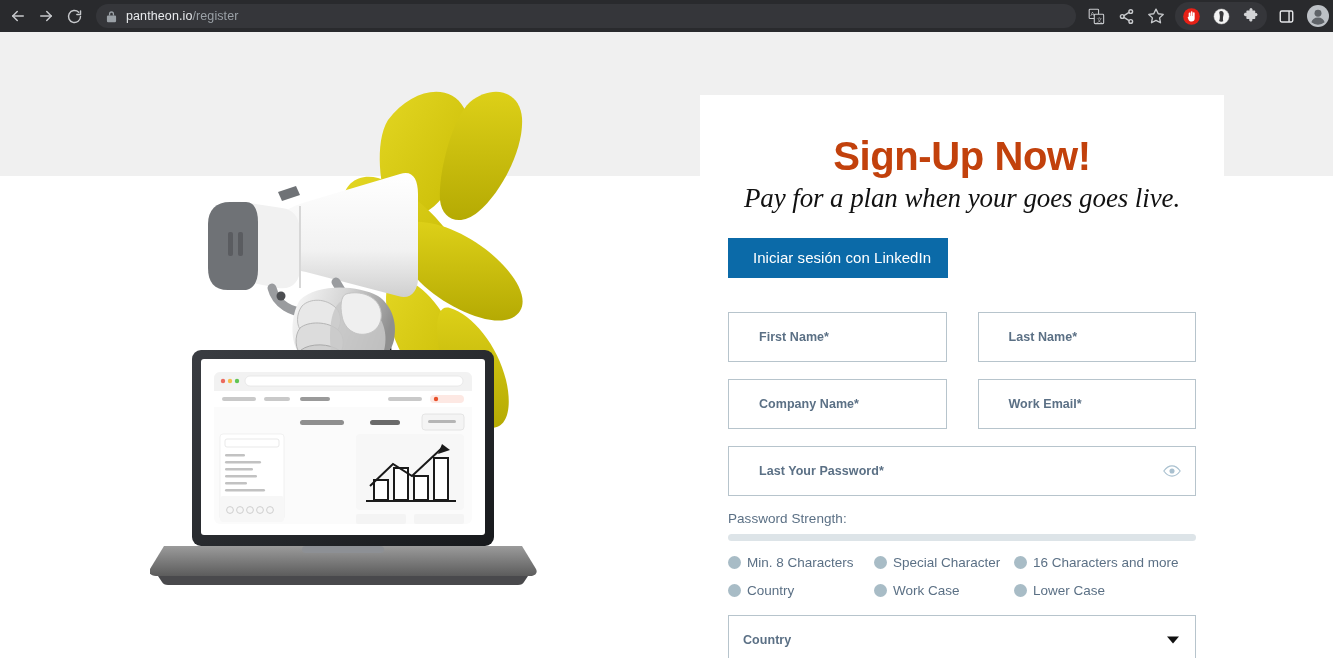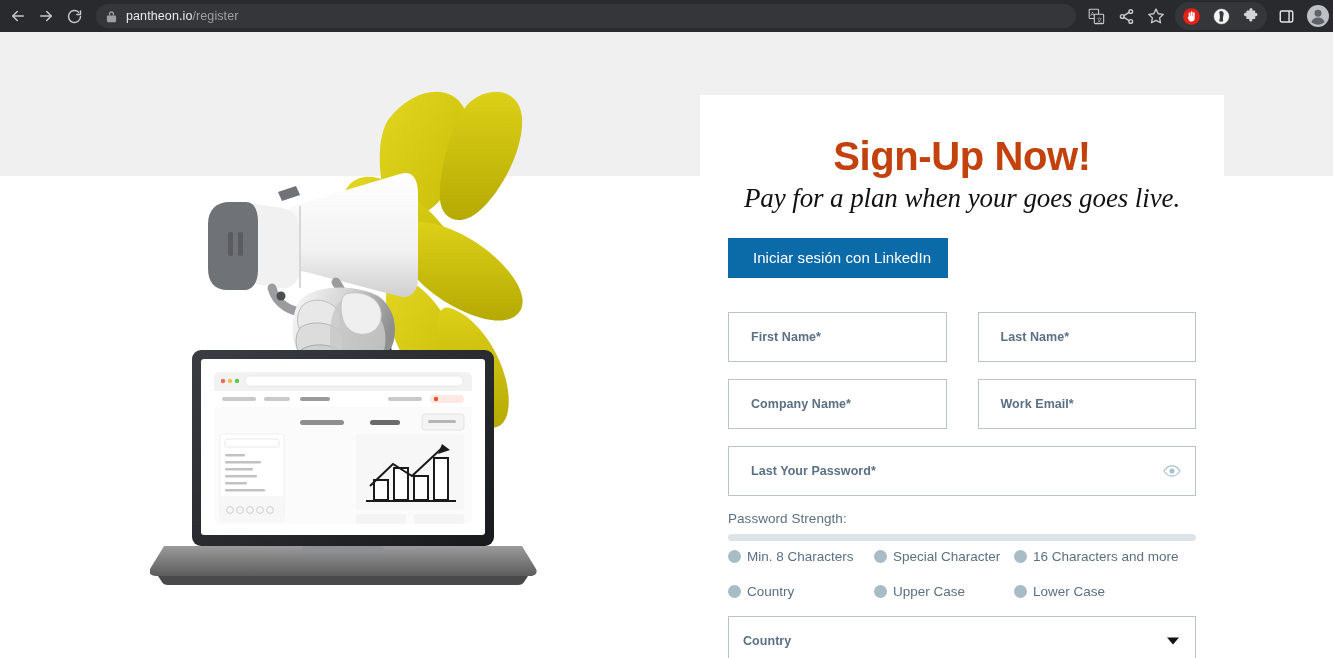--- a/index.html
+++ b/index.html
@@ -130,21 +130,21 @@
     grid-template-columns: 1fr 1fr;
     column-gap: 31px;
     row-gap: 17px;
   }
   .field {
     position: relative;
     height: 50px;
     border: 1px solid #b7c4cc;
     background: #ffffff;
     display: flex; align-items: center;
-    padding: 0 22px;
+    padding: 0 30px;
   }
   .field.full { grid-column: 1 / span 2; }
   .field-label {
     font-size: 12.5px; font-weight: 700;
     color: #5b7085;
     letter-spacing: .05px;
   }
   .field .trail-icon {
     position: absolute; right: 14px; top: 50%;
     transform: translateY(-50%);
@@ -164,24 +164,24 @@
     border-radius: 4px;
     width: 100%;
   }
   .strength-bar .fill {
     height: 100%;
     border-radius: 4px;
     background: #9fb3bf;
   }
 
   .reqs {
-    margin-top: 8px;
+    margin-top: 14px;
     display: grid;
     grid-template-columns: 146px 140px 1fr;
-    row-gap: 20px;
+    row-gap: 13px;
   }
   .req {
     display: flex; align-items: center;
     font-size: 13.5px;
     color: #5b7085;
     white-space: nowrap;
   }
   .req .dot {
     width: 13px; height: 13px;
     border-radius: 50%;
@@ -517,21 +517,21 @@
       <div class="req">
         <span class="dot"></span>
         <span>16 Characters and more</span>
       </div>
       <div class="req">
         <span class="dot"></span>
         <span>Country</span>
       </div>
       <div class="req">
         <span class="dot"></span>
-        <span>Upper Case</span>
+        <span>Work Case</span>
       </div>
       <div class="req">
         <span class="dot"></span>
         <span>Lower Case</span>
       </div>
     </div>
 
     <div class="select-field">
       <span class="field-label">Country</span>
       <span class="caret"></span>

